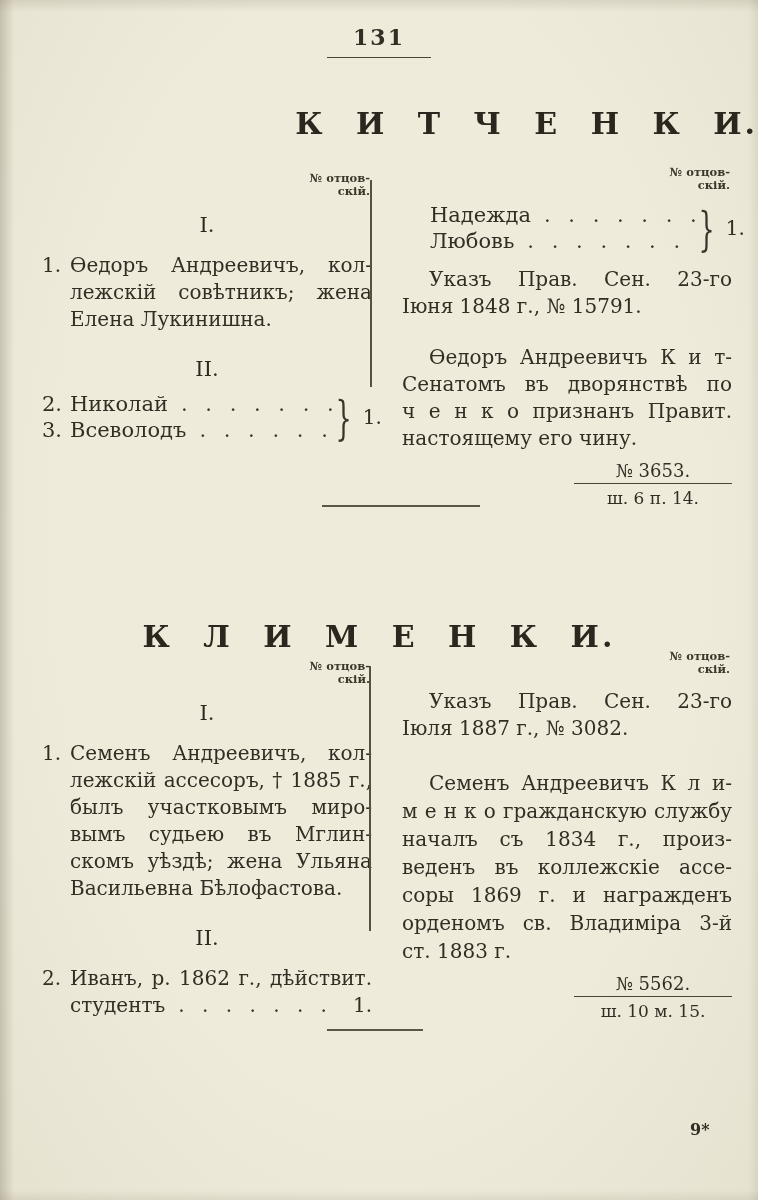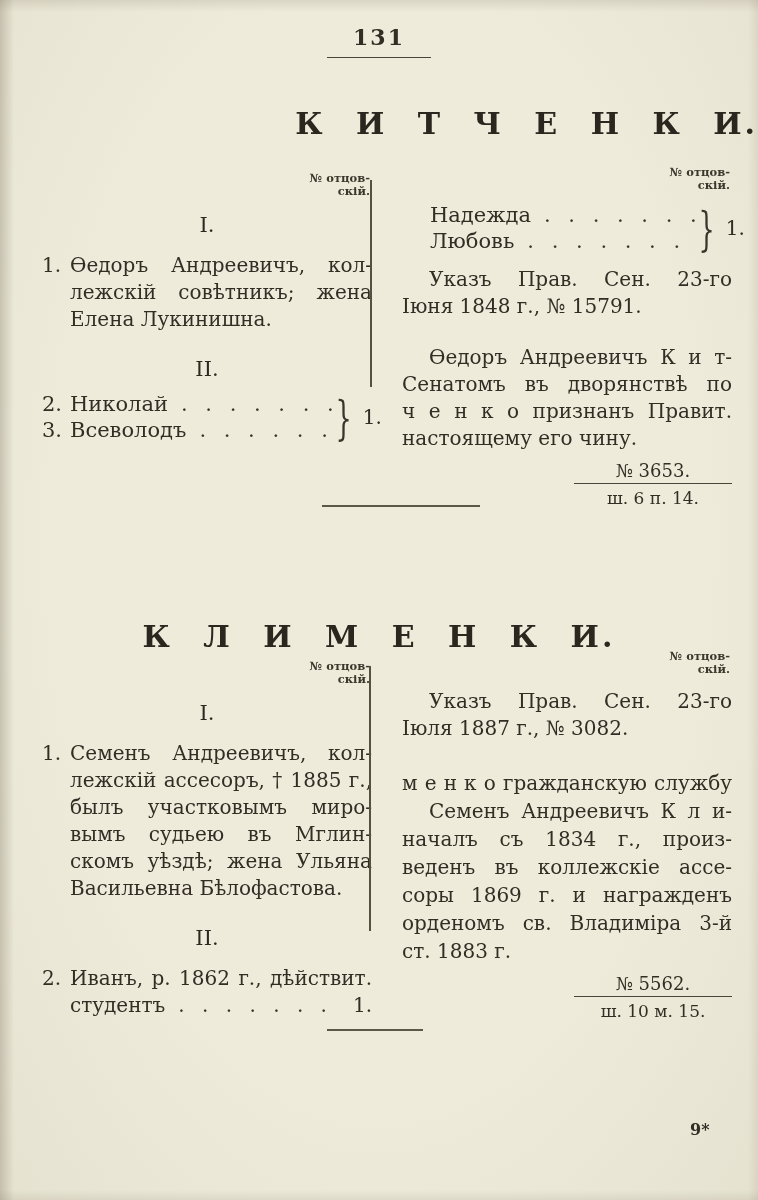--- a/index.html
+++ b/index.html
@@ -222,22 +222,22 @@
   <div class="col col-s2-right">
     <div class="colnote">
       <div>№ отцов-</div>
       <div>скій.</div>
     </div>
     <div class="par">
       <div class="jl first">Указъ Прав. Сен. 23-го</div>
       <div class="jl-last">Іюля 1887 г., № 3082.</div>
     </div>
     <div class="par par-note-2">
+      <div class="jl first">Семенъ Андреевичъ К л и-</div>
       <div class="jl">м е н к о гражданскую службу</div>
-      <div class="jl first">Семенъ Андреевичъ К л и-</div>
       <div class="jl">началъ съ 1834 г., произ-</div>
       <div class="jl">веденъ въ коллежскіе ассе-</div>
       <div class="jl">соры 1869 г. и награжденъ</div>
       <div class="jl">орденомъ св. Владиміра 3-й</div>
       <div class="jl-last">ст. 1883 г.</div>
     </div>
     <div class="refblock">
       <div class="refno">№ 5562.</div>
       <div class="refcode">ш. 10 м. 15.</div>
     </div>

